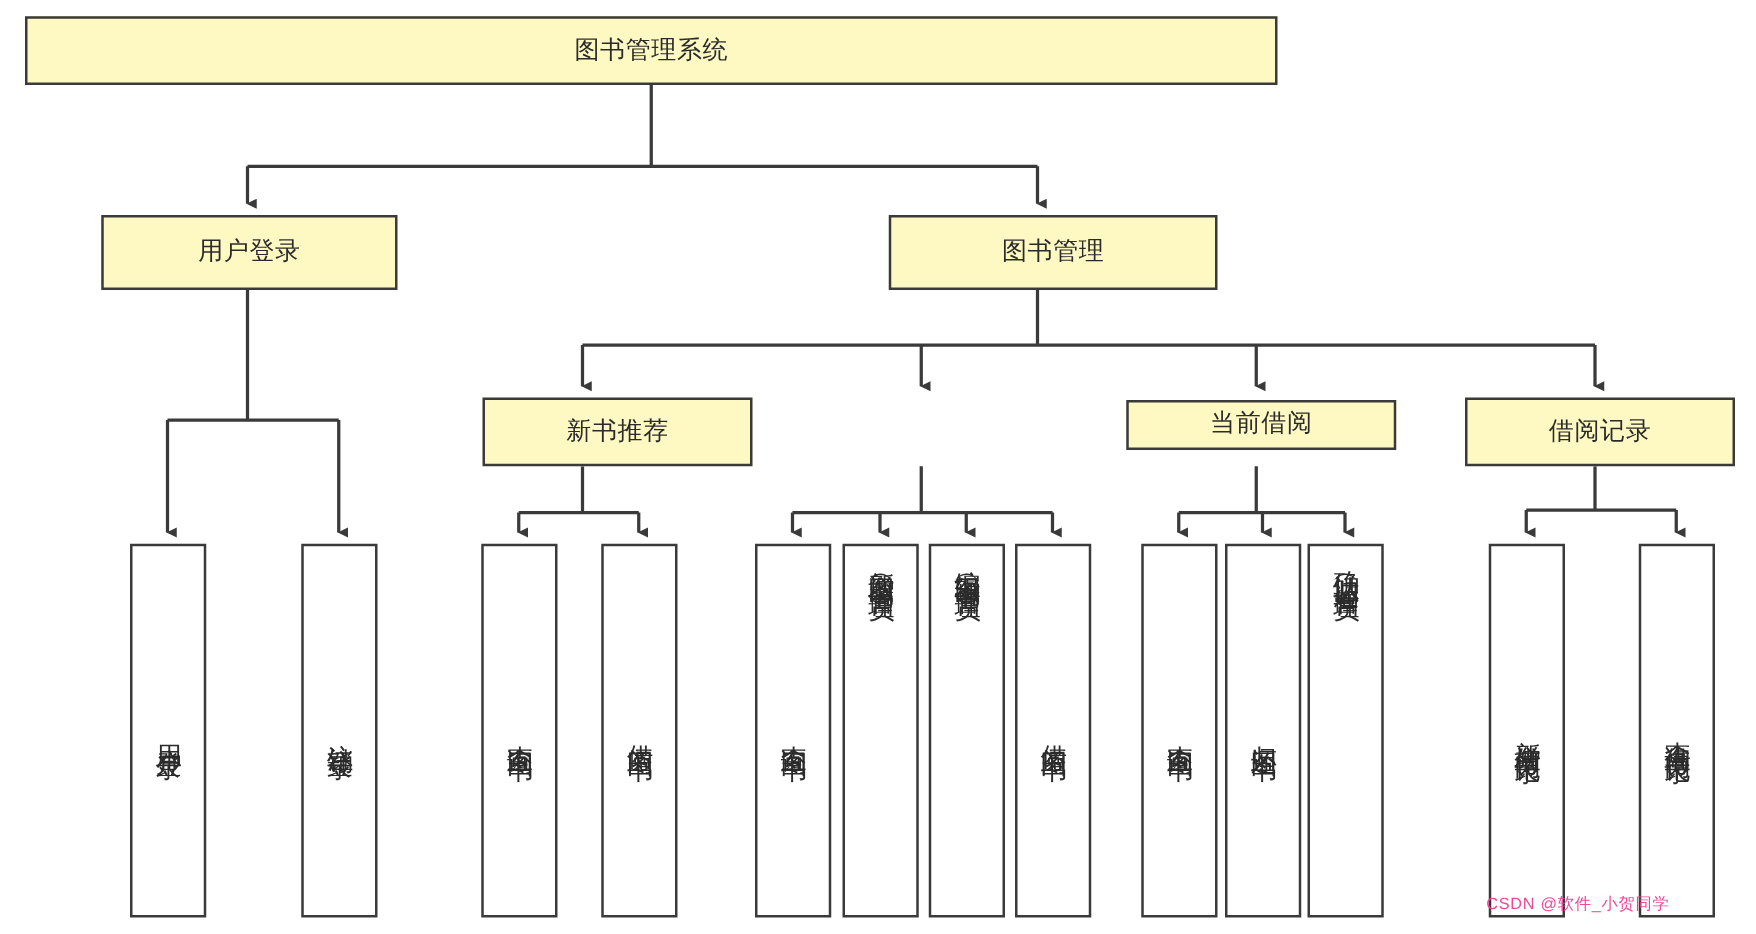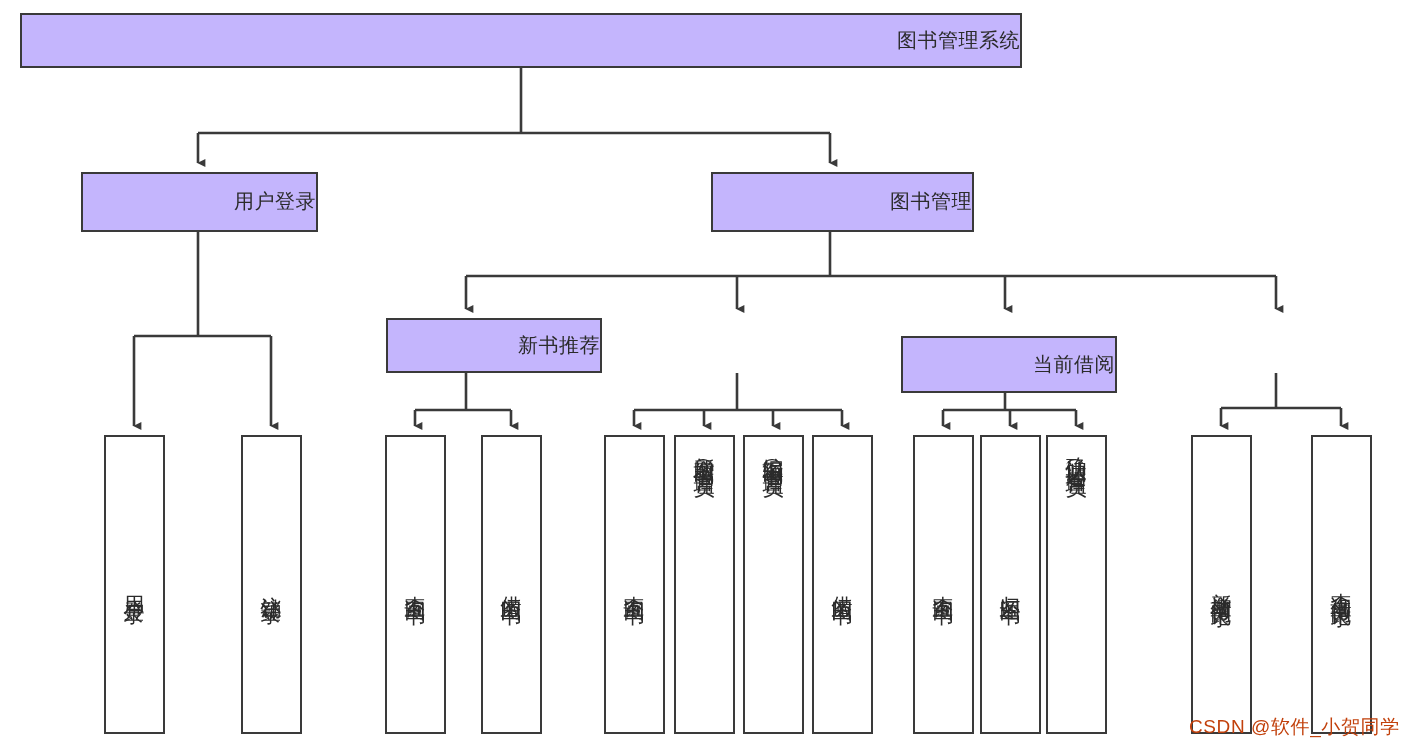--- a/index.html
+++ b/index.html
@@ -7,25 +7,25 @@
   body{
     width:1405px;height:747px;
     font-family:"Liberation Sans","DejaVu Sans",sans-serif;
     overflow:hidden;
   }
   #diagram-root{position:relative;width:1405px;height:747px;background:#fff;}
   svg#tree-svg{position:absolute;left:0;top:0;width:1405px;height:747px;display:block;}
   .node-box{
     position:absolute;
     box-sizing:border-box;
-    background:#c4b5fd;
+    background:#fef9c3;
     border:2.5px solid #3a3a3a;
     display:flex;
     align-items:center;
-    justify-content:flex-end;
+    justify-content:center;
   }
   .node-label{
     color:#2b2b2b;
     font-size:20px;
     line-height:1.08;
     letter-spacing:0.5px;
     white-space:nowrap;
     text-align:center;
     user-select:none;
   }
@@ -44,22 +44,22 @@
     text-orientation:upright;
     font-size:21px;
     line-height:1.0;
     letter-spacing:3px;
     white-space:nowrap;
   }
   .leaf-box.align-mid{align-items:center;}
   .leaf-box.align-top{align-items:flex-start;padding-top:3px;}
   .watermark{
     position:absolute;
-    color:#c2410c;
-    font-size:19px;
+    color:#ec4899;
+    font-size:13px;
     letter-spacing:0.6px;
     white-space:nowrap;
     user-select:none;
   }
 </style>
 </head>
 <body>
 
 <div id="diagram-root">
 
@@ -125,24 +125,27 @@
 
   <div class="node-box" style="left:711px;top:172px;width:263px;height:60px;">
     <span class="node-label">图书管理</span>
   </div>
 
   <div class="node-box" style="left:362px;top:318px;width:216px;height:55px;margin-left:24px;">
     <span class="node-label">新书推荐</span>
   </div>
 
 
-  <div class="node-box" style="left:901px;top:336px;width:216px;height:57px;">
+  <div class="node-box" style="left:901px;top:320px;width:216px;height:40px;">
     <span class="node-label">当前借阅</span>
   </div>
 
+  <div class="node-box" style="left:1172px;top:318px;width:216px;height:55px;">
+    <span class="node-label">借阅记录</span>
+  </div>
 
   <div class="leaf-box align-mid" style="left:104px;top:435px;width:61px;height:299px;">
     <span class="node-label">用户登录</span>
   </div>
 
   <div class="leaf-box align-mid" style="left:241px;top:435px;width:61px;height:299px;">
     <span class="node-label">注销登录</span>
   </div>
 
   <div class="leaf-box align-mid" style="left:385px;top:435px;width:61px;height:299px;">

